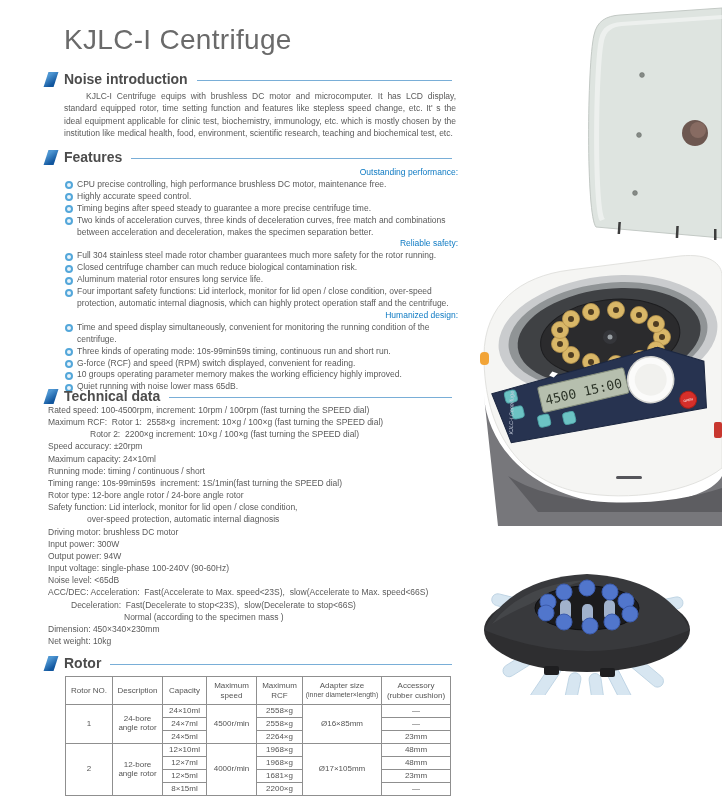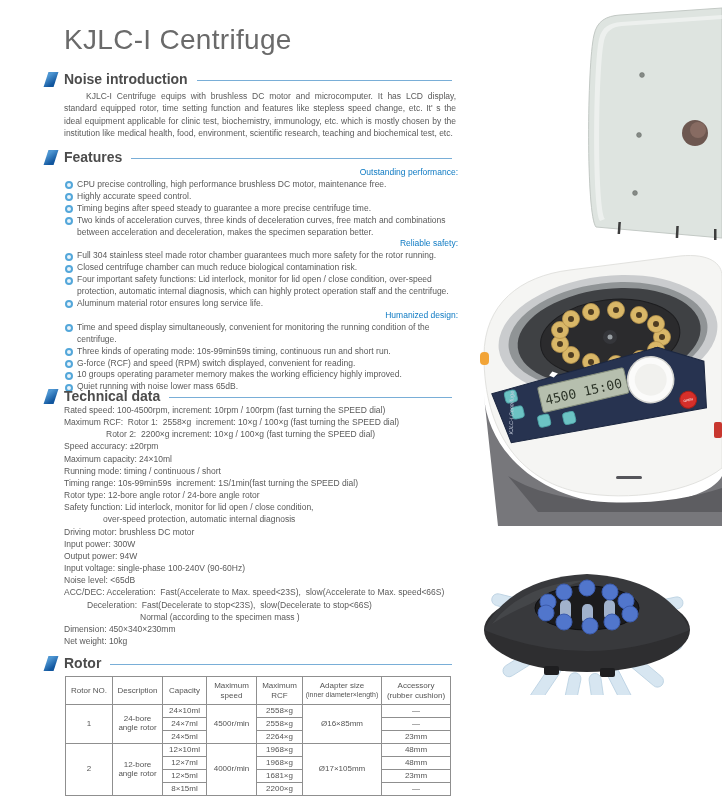--- a/index.html
+++ b/index.html
@@ -16,21 +16,21 @@
   
   .brief-body{position:absolute;left:64px;top:90px;width:392px;font-size:8.5px;line-height:12.3px;
               text-align:justify;text-indent:22px;}
   
   .features{position:absolute;left:64px;top:167px;width:394px;font-size:8.5px;line-height:11.9px;}
   .fg-label{color:#0e7ac3;font-weight:normal;text-align:right;}
   .fitem{position:relative;padding-left:13px;}
   .fitem .ring{position:absolute;left:1px;top:2.5px;width:4px;height:4px;border:2px solid #54a7da;
                border-radius:50%;background:#eaf4fb;}
   
-  .tech{position:absolute;left:64px;top:404px;width:400px;font-size:8.5px;line-height:12.15px;}
+  .tech{position:absolute;left:48px;top:404px;width:400px;font-size:8.5px;line-height:12.15px;}
   .tline{white-space:pre-wrap;}
   .ind-a{padding-left:42px;} .ind-b{padding-left:39px;} .ind-c{padding-left:23px;} .ind-d{padding-left:76px;}
   
   .rotor-table{position:absolute;left:65px;top:676px;border-collapse:collapse;table-layout:fixed;
                width:385px;font-size:8px;color:#555;}
   .rotor-table th,.rotor-table td{border:1px solid #8f8f8f;text-align:center;vertical-align:middle;padding:0;}
   .rotor-table thead th{height:27px;font-weight:normal;line-height:1.25;}
   .rotor-table tbody td{height:12px;line-height:1.1;}
   .hdr2{font-size:8px;} .hdr2-sm{font-size:7px;}
   .pre{white-space:pre-line;line-height:1.25;}
@@ -60,22 +60,22 @@
   </div>
   <div class="features">
     <div class="fg-label">Outstanding performance:</div>
     <div class="fitem"><span class="ring"></span><span>CPU precise controlling, high performance brushless DC motor, maintenance free.</span></div>
     <div class="fitem"><span class="ring"></span><span>Highly accurate speed control.</span></div>
     <div class="fitem"><span class="ring"></span><span>Timing begins after speed steady to guarantee a more precise centrifuge time.</span></div>
     <div class="fitem"><span class="ring"></span><span>Two kinds of acceleration curves, three kinds of deceleration curves, free match and combinations between acceleration and deceleration, makes the specimen separation better.</span></div>
     <div class="fg-label">Reliable safety:</div>
     <div class="fitem"><span class="ring"></span><span>Full 304 stainless steel made rotor chamber guarantees much more safety for the rotor running.</span></div>
     <div class="fitem"><span class="ring"></span><span>Closed centrifuge chamber can much reduce biological contamination risk.</span></div>
+    <div class="fitem"><span class="ring"></span><span>Aluminum material rotor ensures long service life.</span></div>
     <div class="fitem"><span class="ring"></span><span>Four important safety functions: Lid interlock, monitor for lid open / close condition, over-speed protection, automatic internal diagnosis, which can highly protect operation staff and the centrifuge.</span></div>
-    <div class="fitem"><span class="ring"></span><span>Aluminum material rotor ensures long service life.</span></div>
     <div class="fg-label">Humanized design:</div>
     <div class="fitem"><span class="ring"></span><span>Time and speed display simultaneously, convenient for monitoring the running condition of the centrifuge.</span></div>
     <div class="fitem"><span class="ring"></span><span>Three kinds of operating mode: 10s-99min59s timing, continuous run and short run.</span></div>
     <div class="fitem"><span class="ring"></span><span>G-force (RCF) and speed (RPM) switch displayed, convenient for reading.</span></div>
     <div class="fitem"><span class="ring"></span><span>10 groups operating parameter memory makes the working efficiency highly improved.</span></div>
     <div class="fitem"><span class="ring"></span><span>Quiet running with noise lower mass 65dB.</span></div>
   </div>
 
   <div class="sec" style="top:388px;">
     <span class="mark"></span>

